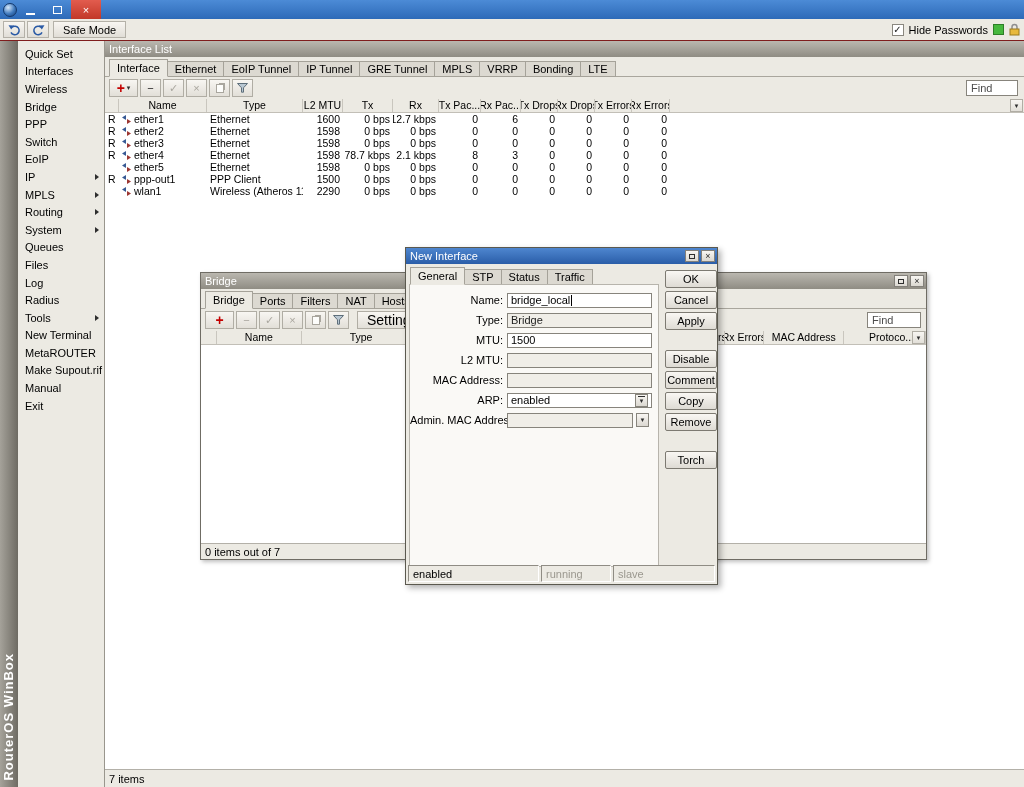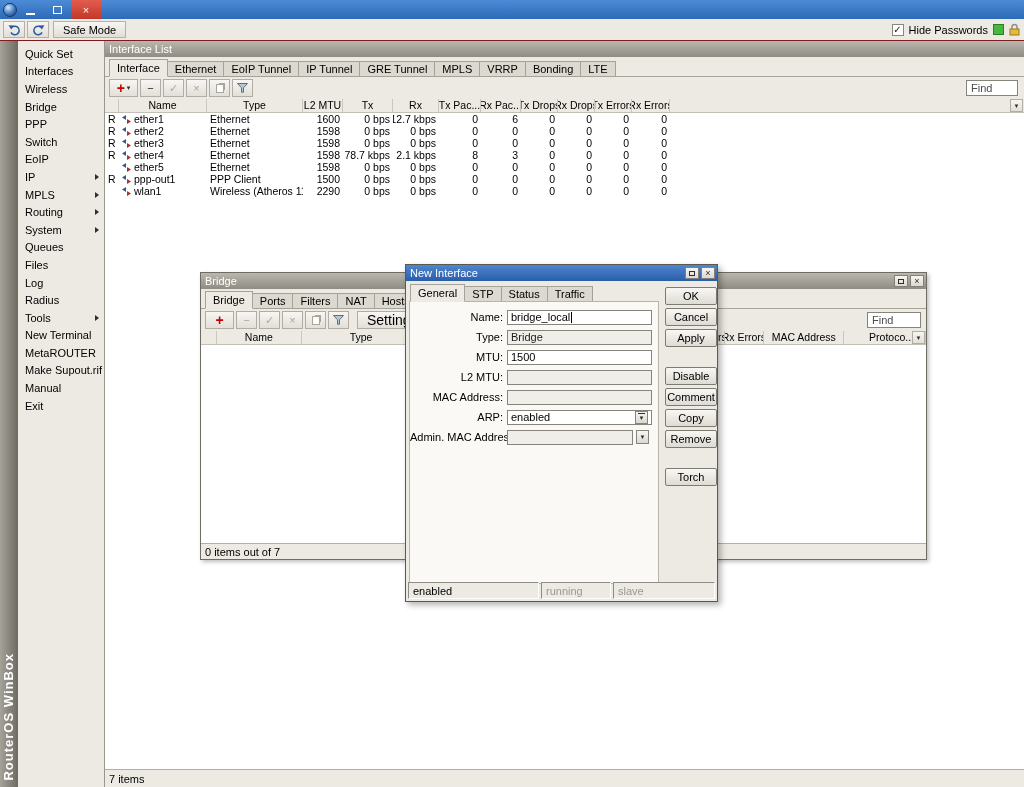--- a/index.html
+++ b/index.html
@@ -90,21 +90,21 @@
   .name-col{display:flex;align-items:center;gap:3px;}
   .iface-icon{display:inline-flex;width:9px;height:9px;flex:0 0 auto;}
 
   
   .bridge-win{position:absolute;left:200px;top:272px;width:727px;height:288px;background:#eceae3;
     border:1px solid #6f6c64;box-shadow:2px 2px 4px rgba(0,0,0,.25);z-index:5;}
   .bridge-body{position:absolute;top:72px;left:0;right:0;bottom:16px;background:#fff;}
   .bridge-win .win-status{height:16px;}
 
   
-  .dialog{position:absolute;left:405px;top:264px;width:313px;height:338px;background:#eceae3;
+  .dialog{position:absolute;left:405px;top:247px;width:313px;height:338px;background:#eceae3;
     border:1px solid #5b594f;box-shadow:3px 3px 6px rgba(0,0,0,.3);z-index:10;}
   .form-panel{position:absolute;left:3px;top:36px;width:250px;height:283px;background:#faf9f6;
     border:1px solid #b7b4ac;padding-top:5px;}
   .frow{display:flex;align-items:center;height:20px;padding-right:6px;}
   .flabel{width:97px;text-align:right;padding-right:4px;font-size:11px;white-space:nowrap;flex:0 0 auto;}
   .fctl{flex:1;display:flex;align-items:center;}
   .tbox{height:15px;border:1px solid #87847c;background:#fff;font-size:11px;display:flex;align-items:center;
     padding:0 3px;flex:1;overflow:hidden;white-space:nowrap;}
   .tbox.ro{background:#f0eee8;color:#1c1c1c;}
   .tbox.dis{background:#f0eee8;}

